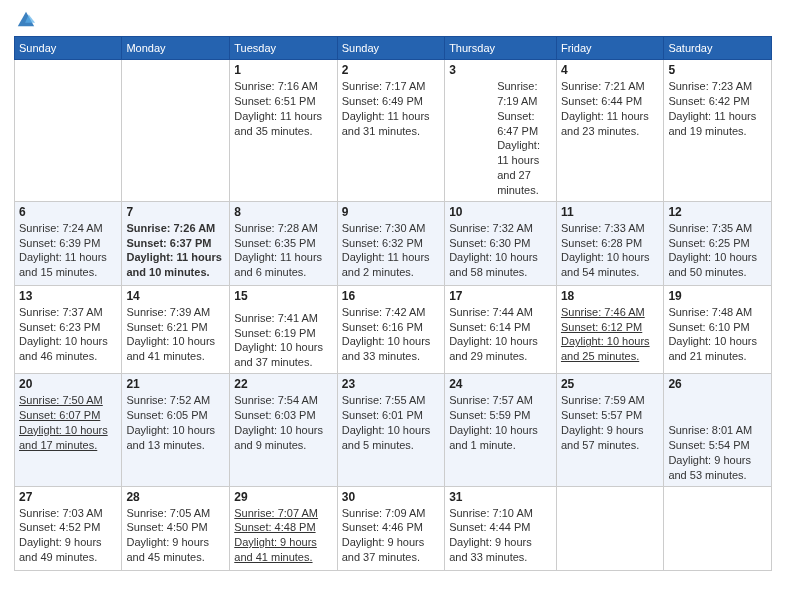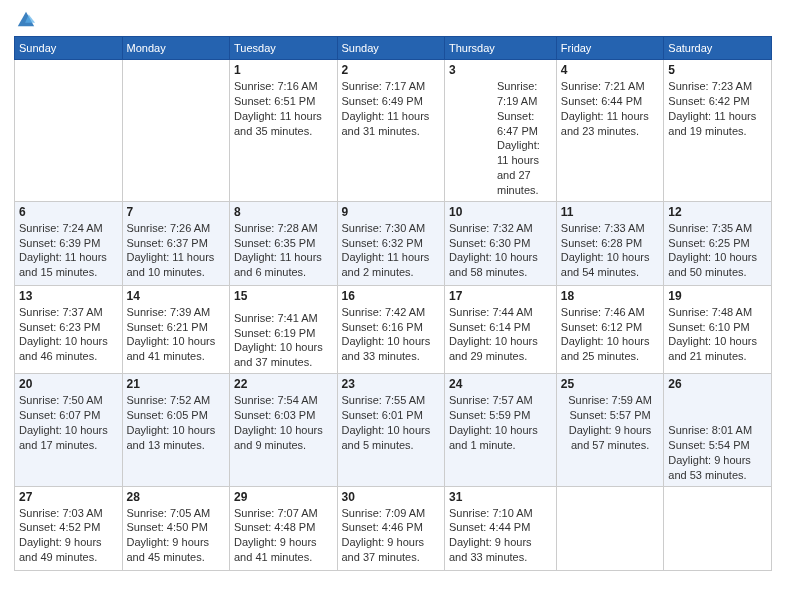--- a/index.html
+++ b/index.html
@@ -172,21 +172,21 @@
         </tr>
         <tr class="row-alt">
           <td>
             <span class="day-num">6</span>
             <div class="day-info" style="white-space: pre-line;">Sunrise: 7:24 AM
 Sunset: 6:39 PM
 Daylight: 11 hours and 15 minutes.</div>
           </td>
           <td>
             <span class="day-num">7</span>
-            <div class="day-info" style="white-space: pre-line;">Sunrise: 7:26 AM
+            <div class="day-info" style="white-space: pre-line; font-weight: bold;">Sunrise: 7:26 AM
 Sunset: 6:37 PM
 Daylight: 11 hours and 10 minutes.</div>
           </td>
           <td>
             <span class="day-num">8</span>
             <div class="day-info" style="white-space: pre-line;">Sunrise: 7:28 AM
 Sunset: 6:35 PM
 Daylight: 11 hours and 6 minutes.</div>
           </td>
           <td>
@@ -240,35 +240,35 @@
 Daylight: 10 hours and 33 minutes.</div>
           </td>
           <td>
             <span class="day-num">17</span>
             <div class="day-info" style="white-space: pre-line;">Sunrise: 7:44 AM
 Sunset: 6:14 PM
 Daylight: 10 hours and 29 minutes.</div>
           </td>
           <td>
             <span class="day-num">18</span>
-            <div class="day-info" style="white-space: pre-line;">Sunrise: 7:46 AM
+            <div class="day-info" style="white-space: pre-line; text-decoration: underline;">Sunrise: 7:46 AM
 Sunset: 6:12 PM
 Daylight: 10 hours and 25 minutes.</div>
           </td>
           <td>
             <span class="day-num">19</span>
             <div class="day-info" style="white-space: pre-line;">Sunrise: 7:48 AM
 Sunset: 6:10 PM
 Daylight: 10 hours and 21 minutes.</div>
           </td>
         </tr>
         <tr class="row-alt">
           <td>
             <span class="day-num">20</span>
-            <div class="day-info" style="white-space: pre-line;">Sunrise: 7:50 AM
+            <div class="day-info" style="white-space: pre-line; text-decoration: underline;">Sunrise: 7:50 AM
 Sunset: 6:07 PM
 Daylight: 10 hours and 17 minutes.</div>
           </td>
           <td>
             <span class="day-num">21</span>
             <div class="day-info" style="white-space: pre-line;">Sunrise: 7:52 AM
 Sunset: 6:05 PM
 Daylight: 10 hours and 13 minutes.</div>
           </td>
           <td>
@@ -284,21 +284,21 @@
 Daylight: 10 hours and 5 minutes.</div>
           </td>
           <td>
             <span class="day-num">24</span>
             <div class="day-info" style="white-space: pre-line;">Sunrise: 7:57 AM
 Sunset: 5:59 PM
 Daylight: 10 hours and 1 minute.</div>
           </td>
           <td>
             <span class="day-num">25</span>
-            <div class="day-info" style="white-space: pre-line; text-align: center;">Sunrise: 7:59 AM
+            <div class="day-info" style="white-space: pre-line;">Sunrise: 7:59 AM
 Sunset: 5:57 PM
 Daylight: 9 hours and 57 minutes.</div>
           </td>
           <td>
             <span class="day-num">26</span>
             <div class="day-info" style="white-space: pre-line; margin-top: 32px;">Sunrise: 8:01 AM
 Sunset: 5:54 PM
 Daylight: 9 hours and 53 minutes.</div>
           </td>
         </tr>
@@ -310,21 +310,21 @@
 Daylight: 9 hours and 49 minutes.</div>
           </td>
           <td>
             <span class="day-num">28</span>
             <div class="day-info" style="white-space: pre-line;">Sunrise: 7:05 AM
 Sunset: 4:50 PM
 Daylight: 9 hours and 45 minutes.</div>
           </td>
           <td>
             <span class="day-num">29</span>
-            <div class="day-info" style="white-space: pre-line;">Sunrise: 7:07 AM
+            <div class="day-info" style="white-space: pre-line; text-decoration: underline;">Sunrise: 7:07 AM
 Sunset: 4:48 PM
 Daylight: 9 hours and 41 minutes.</div>
           </td>
           <td>
             <span class="day-num">30</span>
             <div class="day-info" style="white-space: pre-line;">Sunrise: 7:09 AM
 Sunset: 4:46 PM
 Daylight: 9 hours and 37 minutes.</div>
           </td>
           <td>

